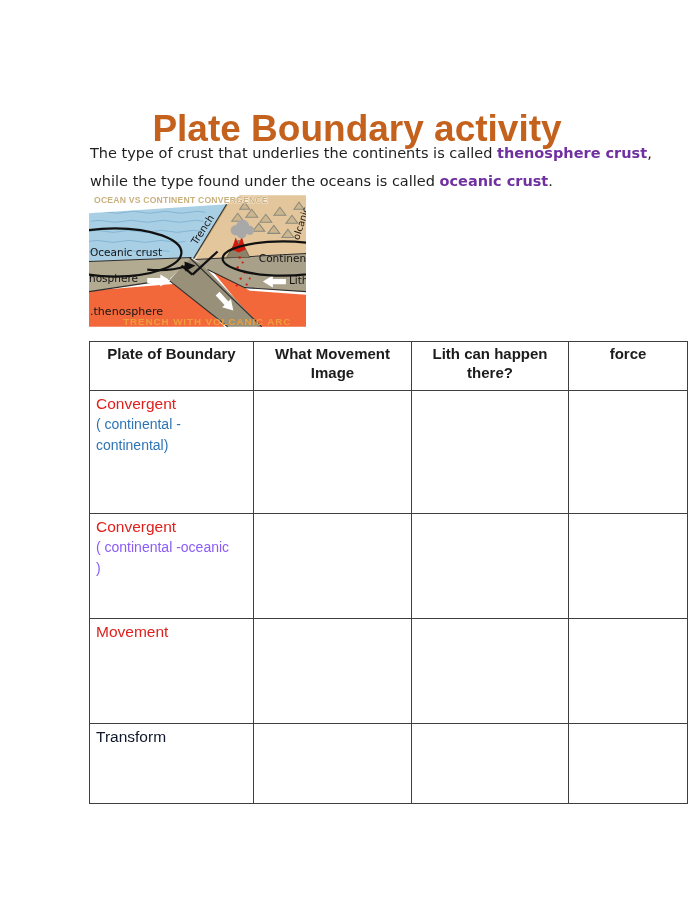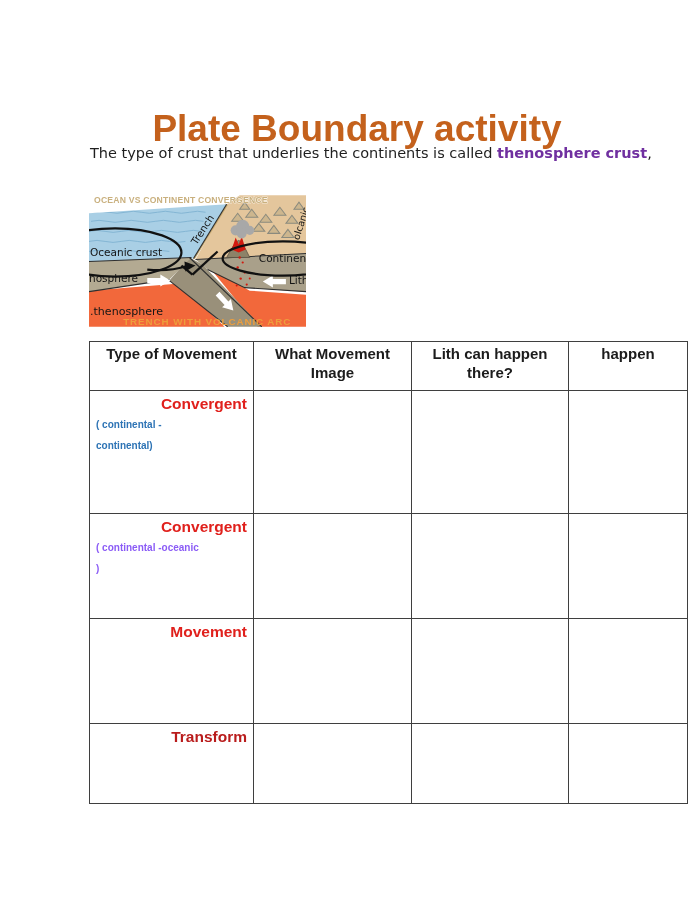--- a/index.html
+++ b/index.html
@@ -20,34 +20,35 @@
   .diagram svg{display:block;}
 
   table.wk{position:absolute;left:82px;top:341px;border-collapse:collapse;
             table-layout:fixed;width:598px;background:#fff;}
   table.wk td,table.wk th{border:1px solid #3f3f3f;vertical-align:top;
             padding:2px 6px;font-family:"Liberation Sans",sans-serif;}
   th.hdr{font-size:15px;font-weight:700;color:#1c1c1c;text-align:center;
          line-height:19px;white-space:pre-line;padding-top:6px;}
   tr.hrow{height:49px;}
   tr.r1{height:123px;} tr.r2{height:105px;} tr.r3{height:105px;} tr.r4{height:80px;}
-  .btype{font-size:15.5px;font-weight:700;line-height:21px;text-align:right;}
-  .bsub{font-size:10px;font-weight:700;line-height:21px;white-space:pre-line;}
+  .btype{font-size:15.5px;font-weight:400;line-height:21px;}
+  .bsub{font-size:14px;font-weight:400;line-height:21px;white-space:pre-line;}
 
   .dg-label{font-family:"DejaVu Sans",sans-serif;fill:#151515;}
 </style>
 </head>
 <body>
 
 <div class="page">
 
   <h1 class="title" style="color:#c4611c;">Plate Boundary activity</h1>
 
   <div class="intro">
     <div class="line"><span>The type of crust that underlies the continents is called </span><span class="hl" style="color:#7030a0;">thenosphere crust</span><span>,</span></div>
+    <div class="line"><span>while the type found under the oceans is called </span><span class="hl" style="color:#7030a0;">oceanic crust</span><span>.</span></div>
   </div>
 
   <div class="diagram">
     <svg width="217" height="132" viewBox="0 0 216 131" xmlns="http://www.w3.org/2000/svg">
       <defs>
         <clipPath id="waterclip">
           <polygon points="0,18 137,9 104,63 0,67"></polygon>
         </clipPath>
         <path id="warrow" d="M0,-2.6 L13,-2.6 L13,-6 L23,0 L13,6 L13,2.6 L0,2.6 Z"></path>
       </defs>
@@ -148,26 +149,26 @@
 
   <table class="wk">
     <colgroup>
       <col style="width:164px;">
         <col style="width:158px;">
       <col style="width:157px;">
         <col style="width:119px;">
     </colgroup>
     <tbody>
         <tr class="hrow">
-      <th class="hdr">Type of Movement</th>
+      <th class="hdr">Plate of Boundary</th>
       <th class="hdr">What Movement
 Image</th>
       <th class="hdr">Lith can happen
 there?</th>
-      <th class="hdr">happen</th>
+      <th class="hdr">force</th>
     </tr>
     <tr class="r1">
       <td>
         <div class="btype" style="color:#e0201c;">Convergent</div>
         <div class="bsub" style="color:#2e74b5;">( continental -
 continental)</div>
       </td>
       <td></td>
       <td></td>
       <td></td>
@@ -185,21 +186,21 @@
     <tr class="r3">
       <td>
         <div class="btype" style="color:#e0201c;">Movement</div>
       </td>
       <td></td>
       <td></td>
       <td></td>
     </tr>
     <tr class="r4">
       <td>
-        <div class="btype" style="color:#b91c1c;">Transform</div>
+        <div class="btype" style="color:#0f172a;">Transform</div>
       </td>
       <td></td>
       <td></td>
       <td></td>
     </tr>
   </tbody>
     </table>
 
 </div>
 

